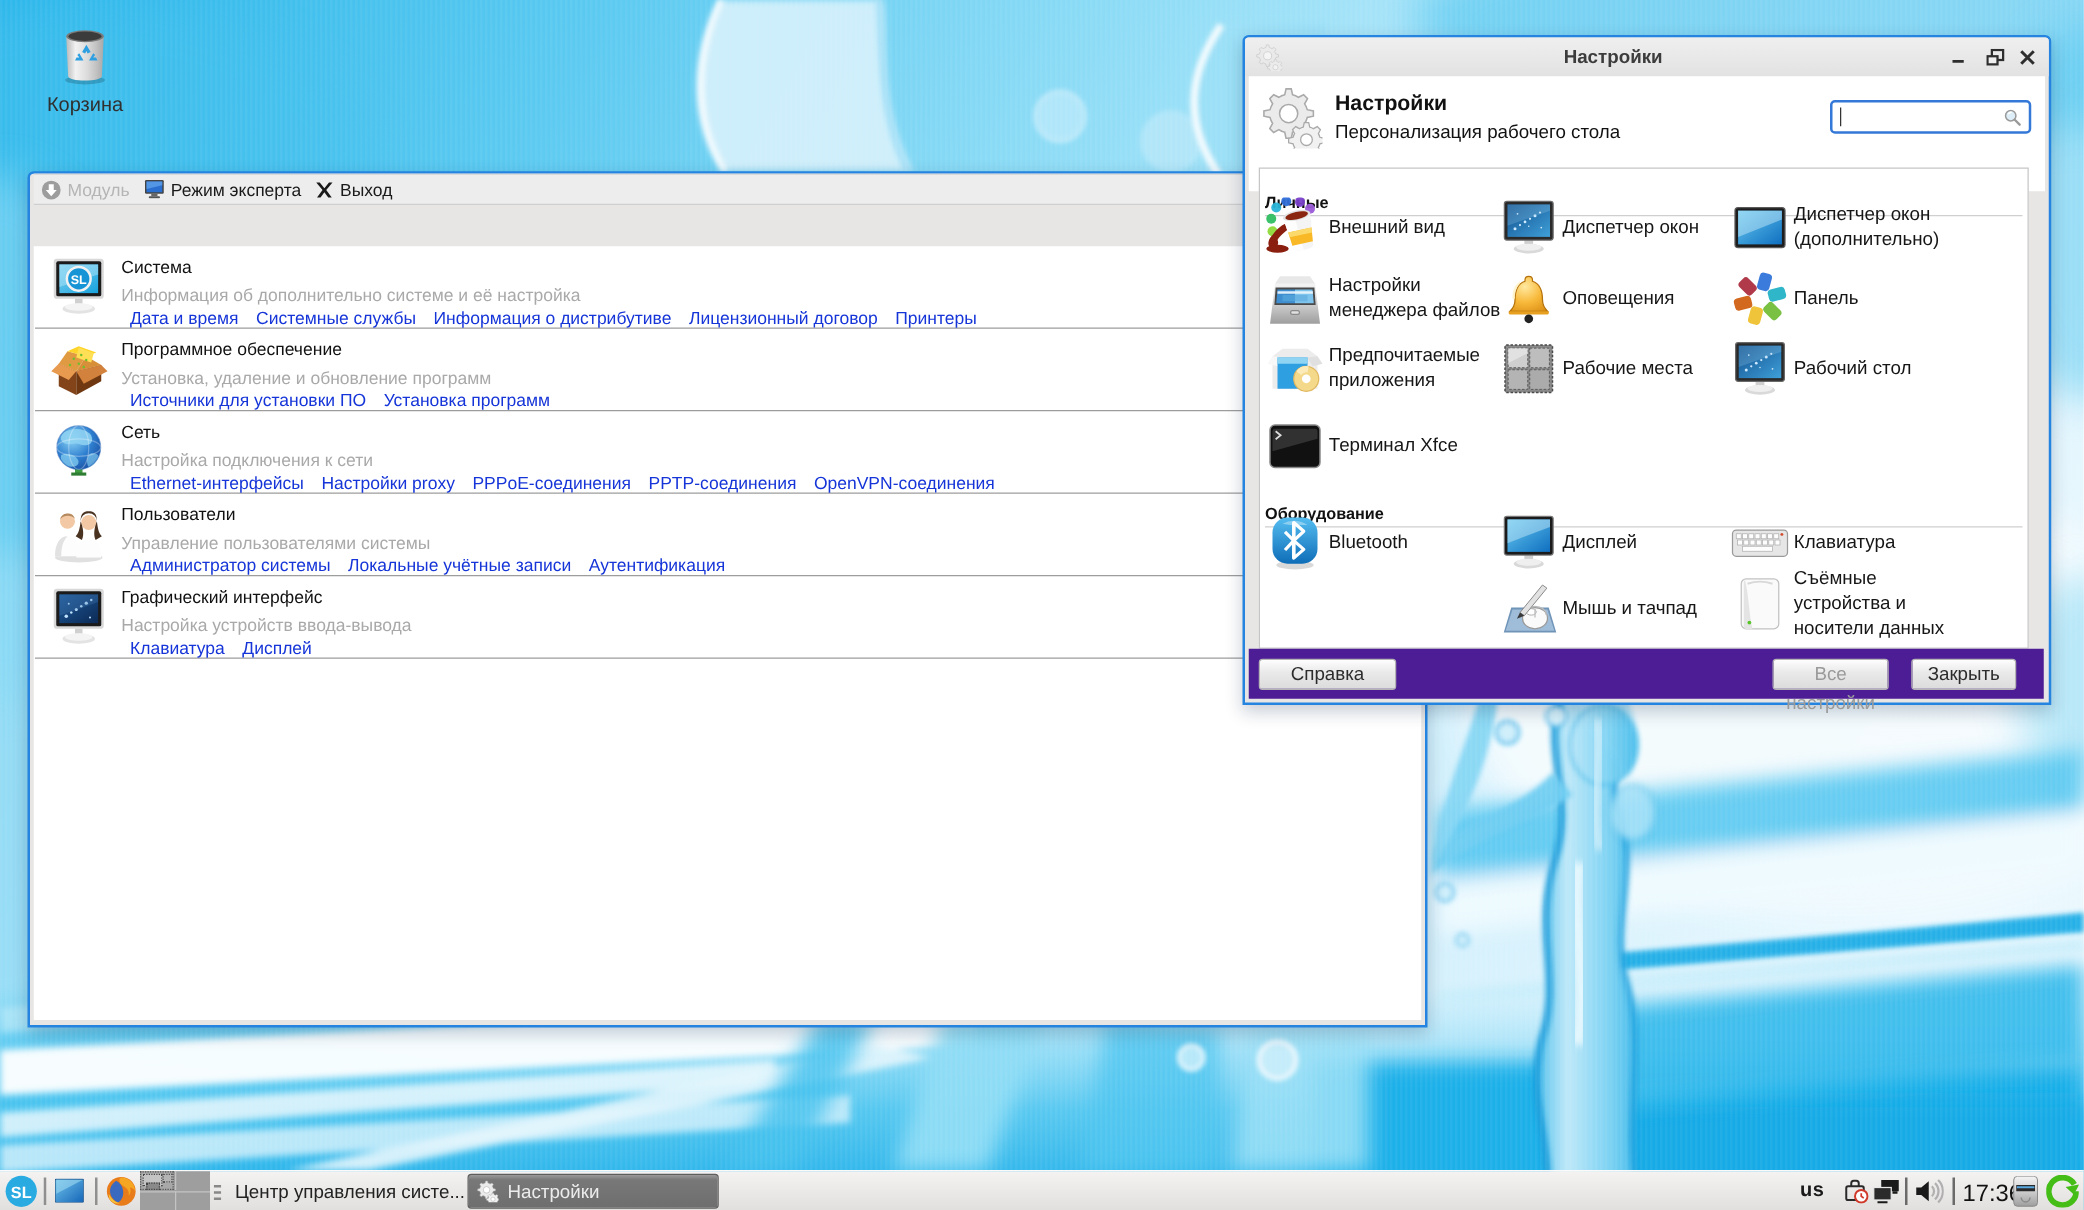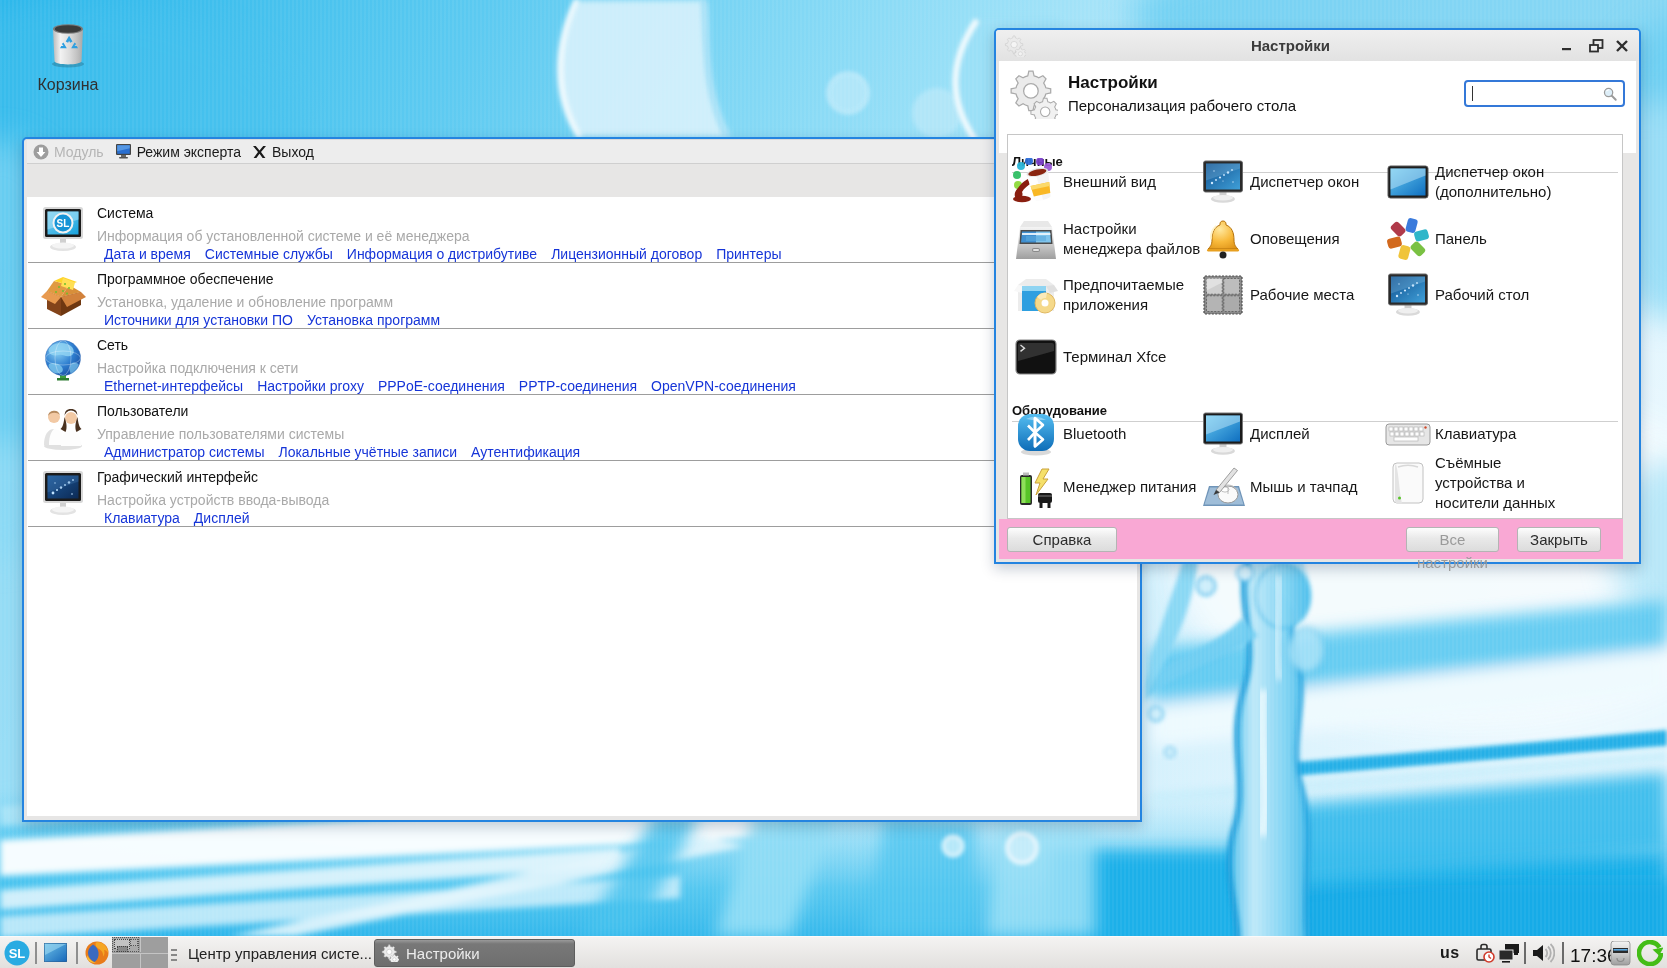--- a/index.html
+++ b/index.html
@@ -33,21 +33,21 @@
 #st .wbtn { position:absolute; top:0; height:31px; display:flex; align-items:center; color:#2e2e2e; }
 #st .hdr { position:absolute; left:3px; right:3px; top:31px; height:92px; background:#fff; }
 #st .hdr .t1 { position:absolute; left:69px; top:12px; font-size:17px; font-weight:bold; color:#111; }
 #st .hdr .t2 { position:absolute; left:69px; top:36px; font-size:15px; color:#111; }
 #st .search { position:absolute; right:11px; top:19px; width:161px; height:27px; background:#fff; border:2px solid #3478d8; border-radius:4px; }
 #st .items { position:absolute; left:11px; right:16px; top:104px; bottom:43px; background:#fff; border:1px solid #c6c6c6; overflow:hidden; }
 .shdr { position:absolute; left:4px; right:4px; font-size:13px; font-weight:bold; color:#111; padding-bottom:3px; border-bottom:1px solid #cfcfcf;margin-top:16px; }
 .gi { position:absolute; display:flex; align-items:center; }
 .gi svg { flex:0 0 48px; }
 .gi .glb { margin-left:3px; font-size:15px; color:#161616; line-height:20px; white-space:nowrap; }
-#st .btnbar { position:absolute; left:3px; right:16px; bottom:3px; height:40px; background:#f9a8d4; }
+#st .btnbar { position:absolute; left:3px; right:4px; bottom:3px; height:40px; background:#4c1d95; }
 .btn { position:absolute; top:8px; height:25px; background:linear-gradient(#fdfdfd,#e9e9e9 45%,#dcdcdc); border:1px solid #b4b4b4; border-radius:3px; font-size:15px; color:#2c2c2c; text-align:center; }
 
 #task { position:absolute; left:0; bottom:0; width:1667px; height:32px; background:linear-gradient(#f4f3f2,#e2e0de); border-top:1px solid #fafafa; display:flex; align-items:center; }
 .tbtn { height:28px; border-radius:3px; display:flex; align-items:center; font-size:15px; white-space:nowrap; overflow:hidden; }
 </style>
 </head>
 <body>
 <svg width="0" height="0" style="position:absolute;">
 <defs>
 <linearGradient id="silv" x1="0" y1="0" x2="0" y2="1">
@@ -414,21 +414,21 @@
         <rect x="6" y="4" width="36" height="28" rx="1.5" fill="#1b1b1b"></rect>
         <rect x="8.5" y="6.5" width="31" height="23" fill="url(#scr1)"></rect>
         <path d="M8.5,6.5 h31 v8 l-31,10 Z" fill="#a5e0f6" opacity=".55"></path>
         <circle cx="24" cy="18" r="9.5" fill="#1694d6" stroke="#f2f2f2" stroke-width="2"></circle>
         <text x="24" y="22" text-anchor="middle" font-size="10" font-weight="bold" fill="#fff" font-family="Liberation Sans">SL</text>
         <rect x="21" y="34" width="6" height="4" fill="#d0d0d0"></rect>
         <ellipse cx="24" cy="42" rx="13" ry="4" fill="#e3e3e3"></ellipse>
         <ellipse cx="24" cy="40.6" rx="11" ry="3" fill="#f4f4f4"></ellipse>
       </svg></span>
       <span class="tt">Система</span>
-      <span class="st">Информация об установленной системе и её менеджера</span>
+      <span class="st">Информация об дополнительно системе и её настройка</span>
       <span class="lk"><span>Дата и время</span><span>Системные службы</span><span>Информация о дистрибутиве</span><span>Лицензионный договор</span><span>Принтеры</span></span>
     </div>
     <div class="ccrow">
       <span class="icn"><svg width="48" height="48" viewBox="0 0 48 48">
         <path d="M8,20 L22,26 L22,45 L8,38 Z" fill="#83441a"></path>
         <path d="M22,26 L42,21 L42,34 L22,45 Z" fill="#6f3811"></path>
         <path d="M8,20 L15,10 L30,14 L22,26 Z" fill="#e09a42"></path>
         <path d="M30,14 L42,21 L22,26 Z" fill="#d88f3a"></path>
         <path d="M15,10 L24,6 L38,11 L30,14 Z" fill="#ffd428"></path>
         <path d="M24,7 L36,11.4 L34,19 L22,15 Z" fill="#ffdf55"></path>
@@ -632,26 +632,20 @@
           <use href="#i-disp"></use>
         </svg>
         <span class="glb">Дисплей</span>
       </div>
     <div class="gi" style="left:376px;top:275px;">
         <svg width="48" height="48">
           <use href="#i-kbd"></use>
         </svg>
         <span class="glb">Клавиатура</span>
       </div>
-    <div class="gi" style="left:4px;top:328px;">
-        <svg width="48" height="48">
-          <use href="#i-batt"></use>
-        </svg>
-        <span class="glb">Менеджер питания</span>
-      </div>
     <div class="gi" style="left:191px;top:328px;">
         <svg width="48" height="48">
           <use href="#i-mouse"></use>
         </svg>
         <span class="glb">Мышь и тачпад</span>
       </div>
     <div class="gi" style="left:376px;top:318px;">
         <svg width="48" height="48">
           <use href="#i-drive"></use>
         </svg>

